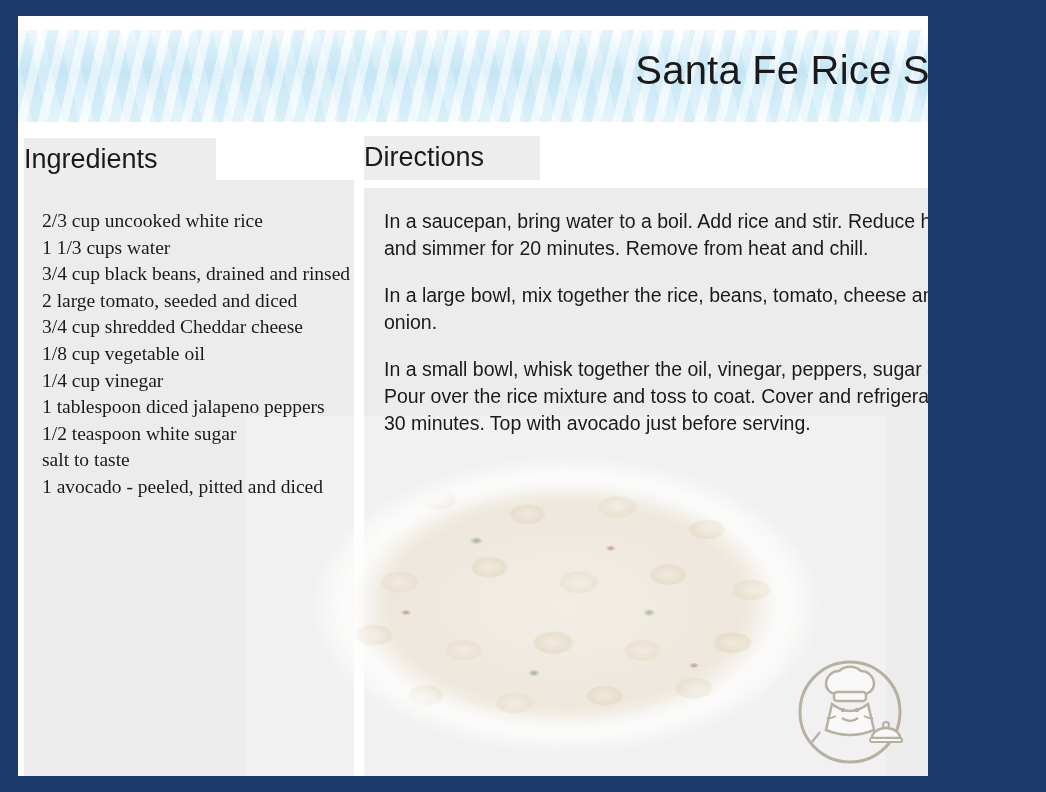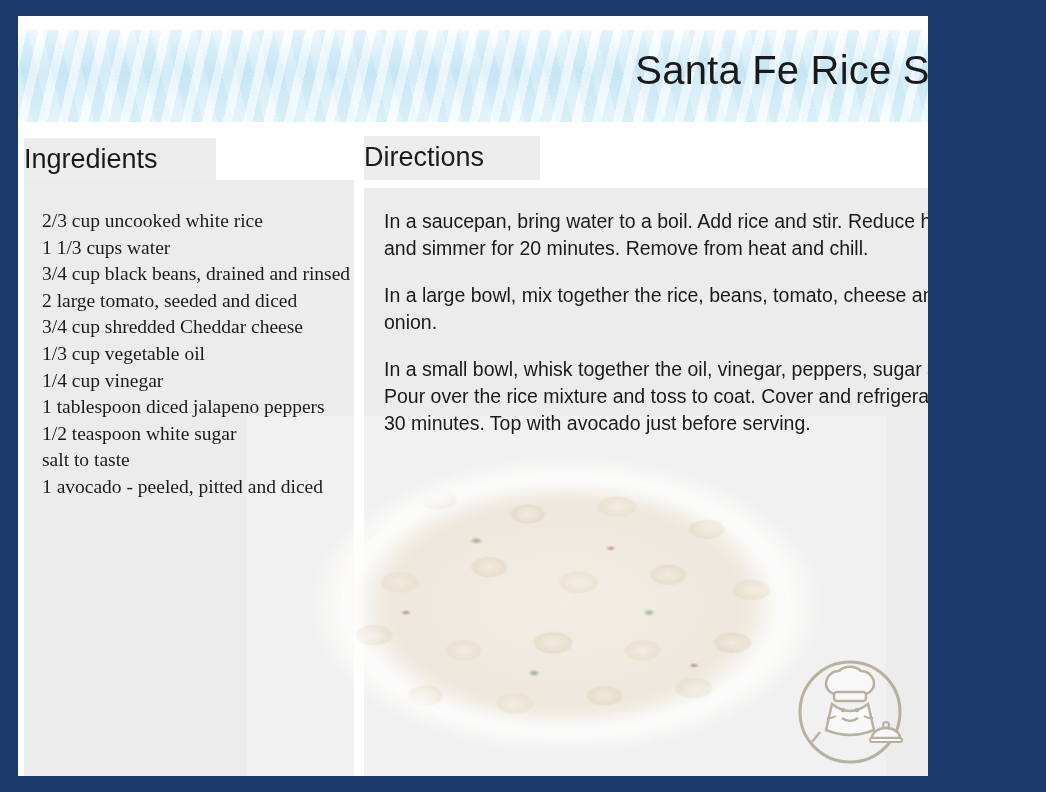--- a/index.html
+++ b/index.html
@@ -204,21 +204,21 @@
 
     <div class="col-head head-ingredients">Ingredients</div>
     <div class="col-head head-directions">Directions</div>
 
     <div class="col-body body-ingredients">
       <span class="ing-line">2/3 cup uncooked white rice</span>
       <span class="ing-line">1 1/3 cups water</span>
       <span class="ing-line">3/4 cup black beans, drained and rinsed</span>
       <span class="ing-line">2 large tomato, seeded and diced</span>
       <span class="ing-line">3/4 cup shredded Cheddar cheese</span>
-      <span class="ing-line">1/3 cup vegetable oil</span>
+      <span class="ing-line">1/8 cup vegetable oil</span>
       <span class="ing-line">1/4 cup vinegar</span>
       <span class="ing-line">1 tablespoon diced jalapeno peppers</span>
       <span class="ing-line">1/2 teaspoon white sugar</span>
       <span class="ing-line">salt to taste</span>
       <span class="ing-line">1 avocado - peeled, pitted and diced</span>
     </div>
 
     <div class="col-body body-directions">
       <p>In a saucepan, bring water to a boil. Add rice and stir. Reduce heat, cover and simmer for 20 minutes.  Remove from heat and chill.</p>
       <p>In a large bowl, mix together the rice, beans, tomato, cheese and green onion.</p>

